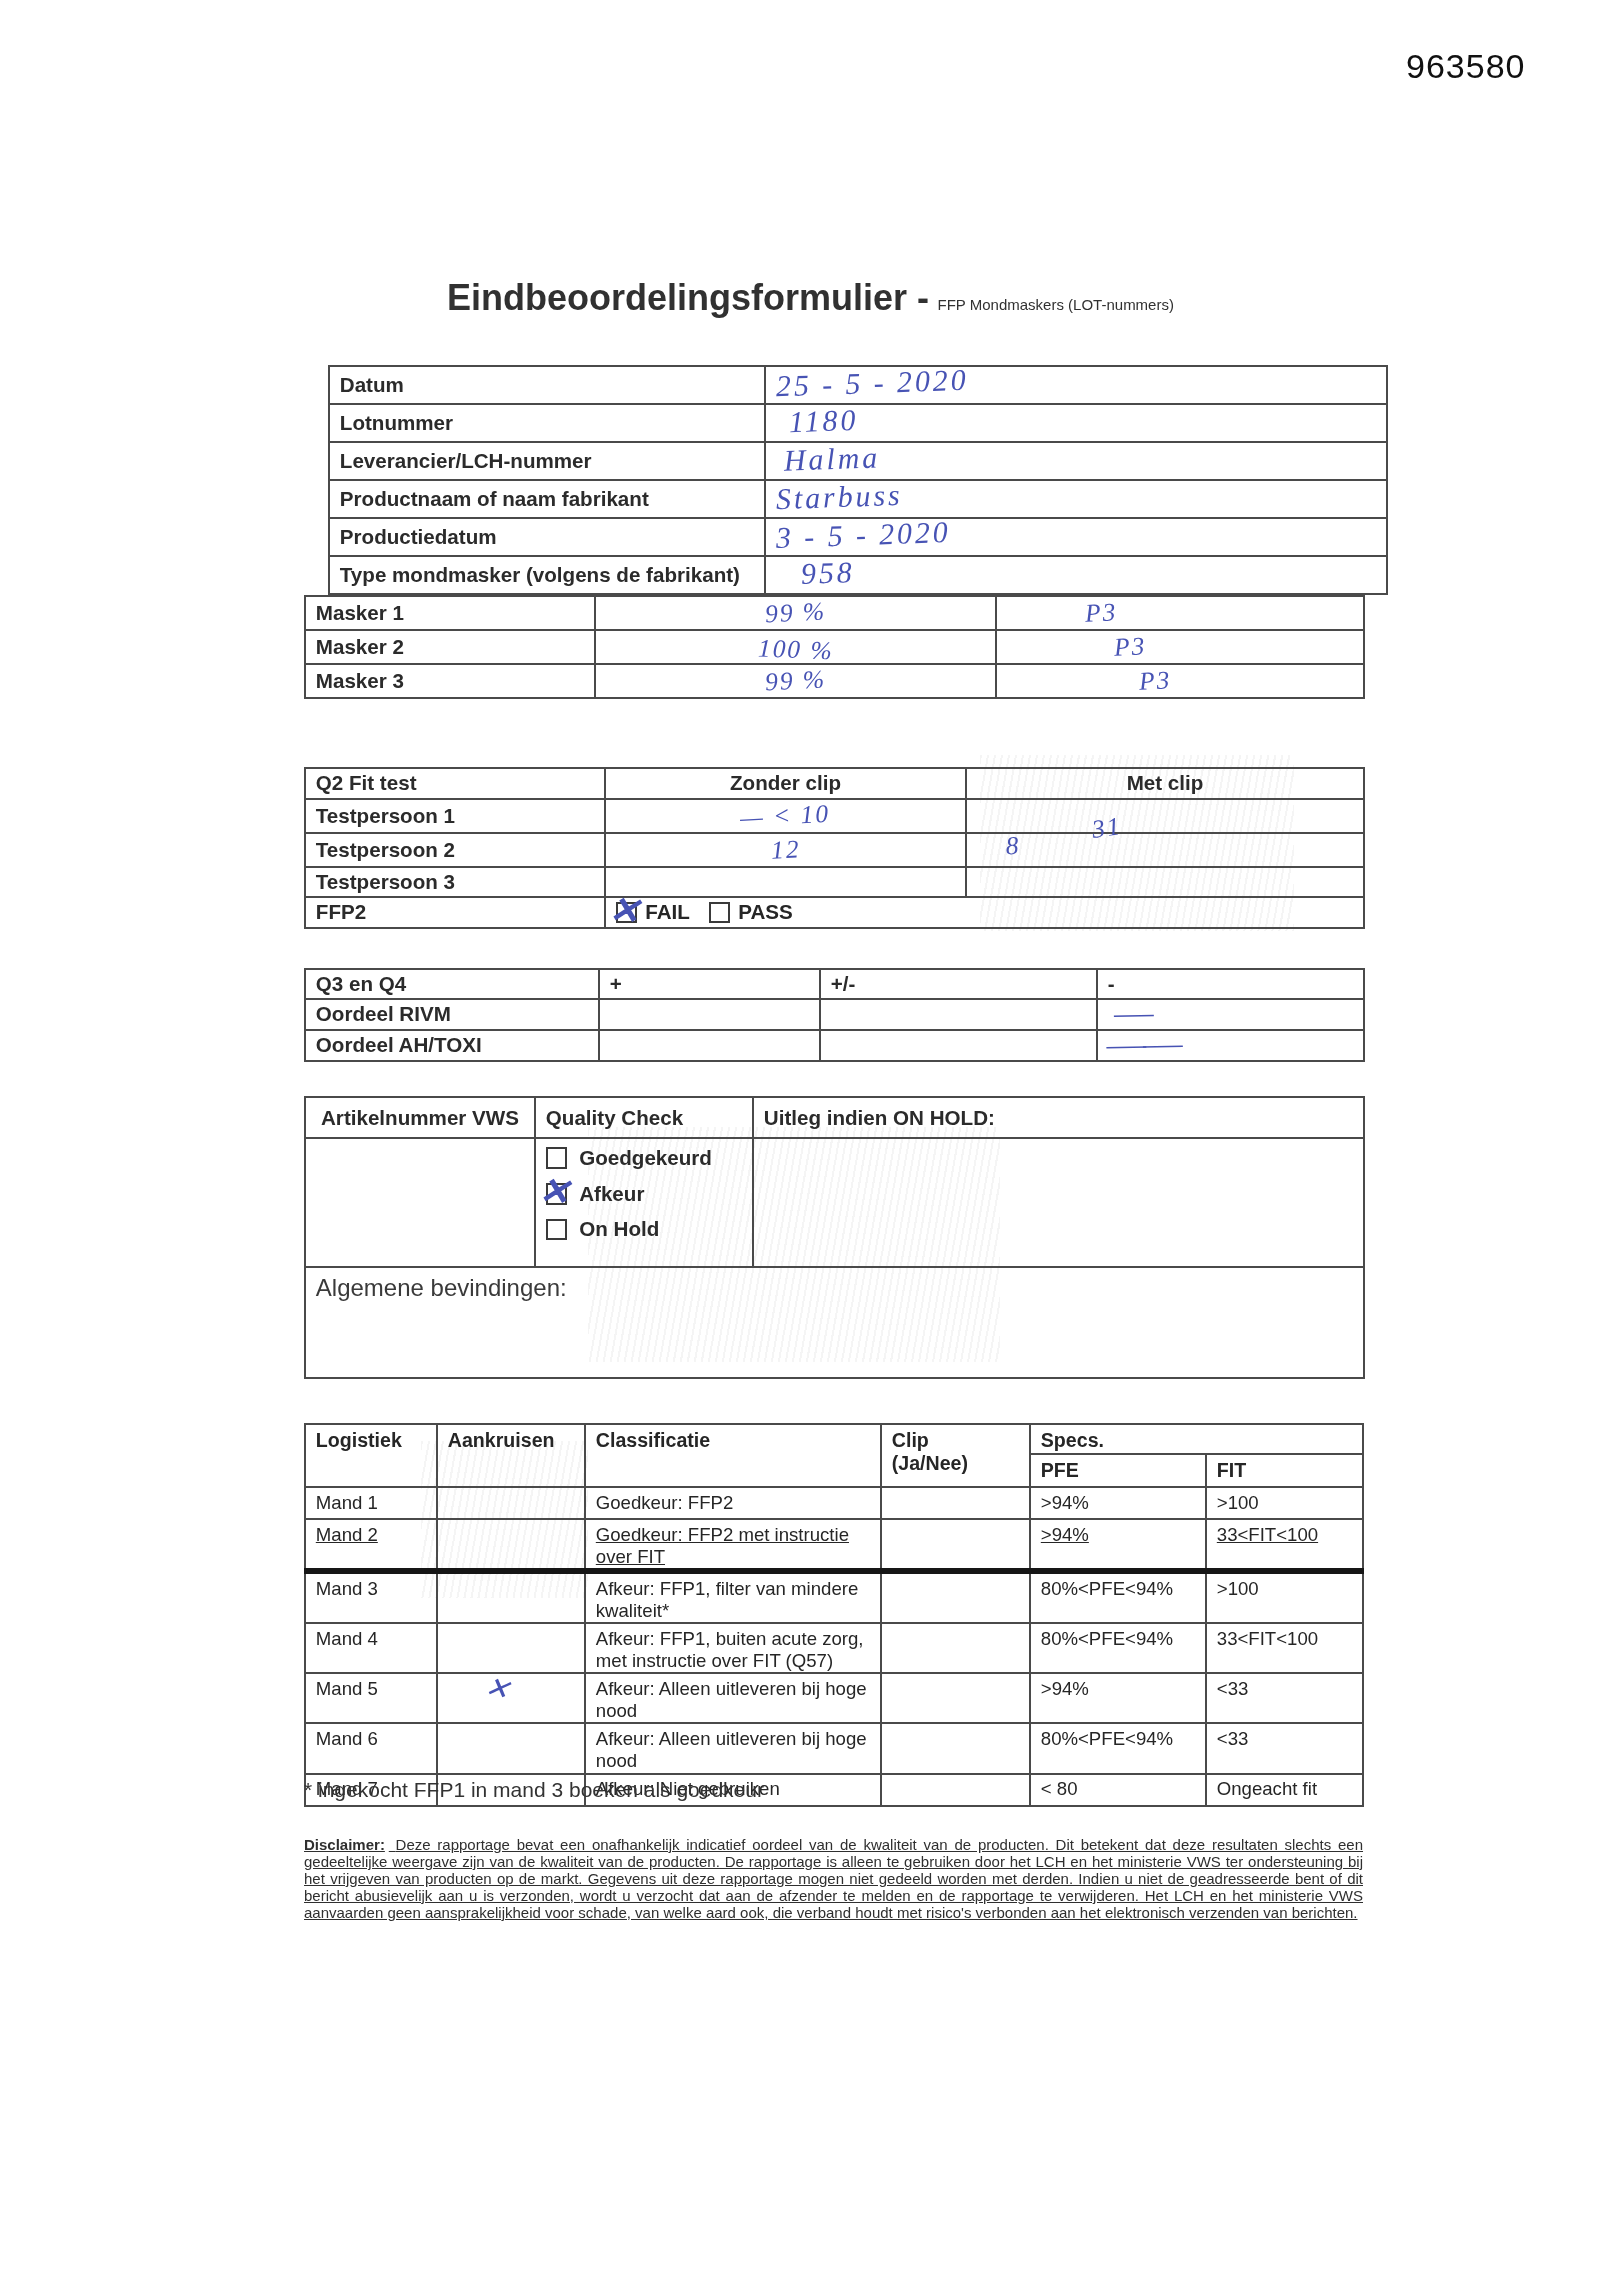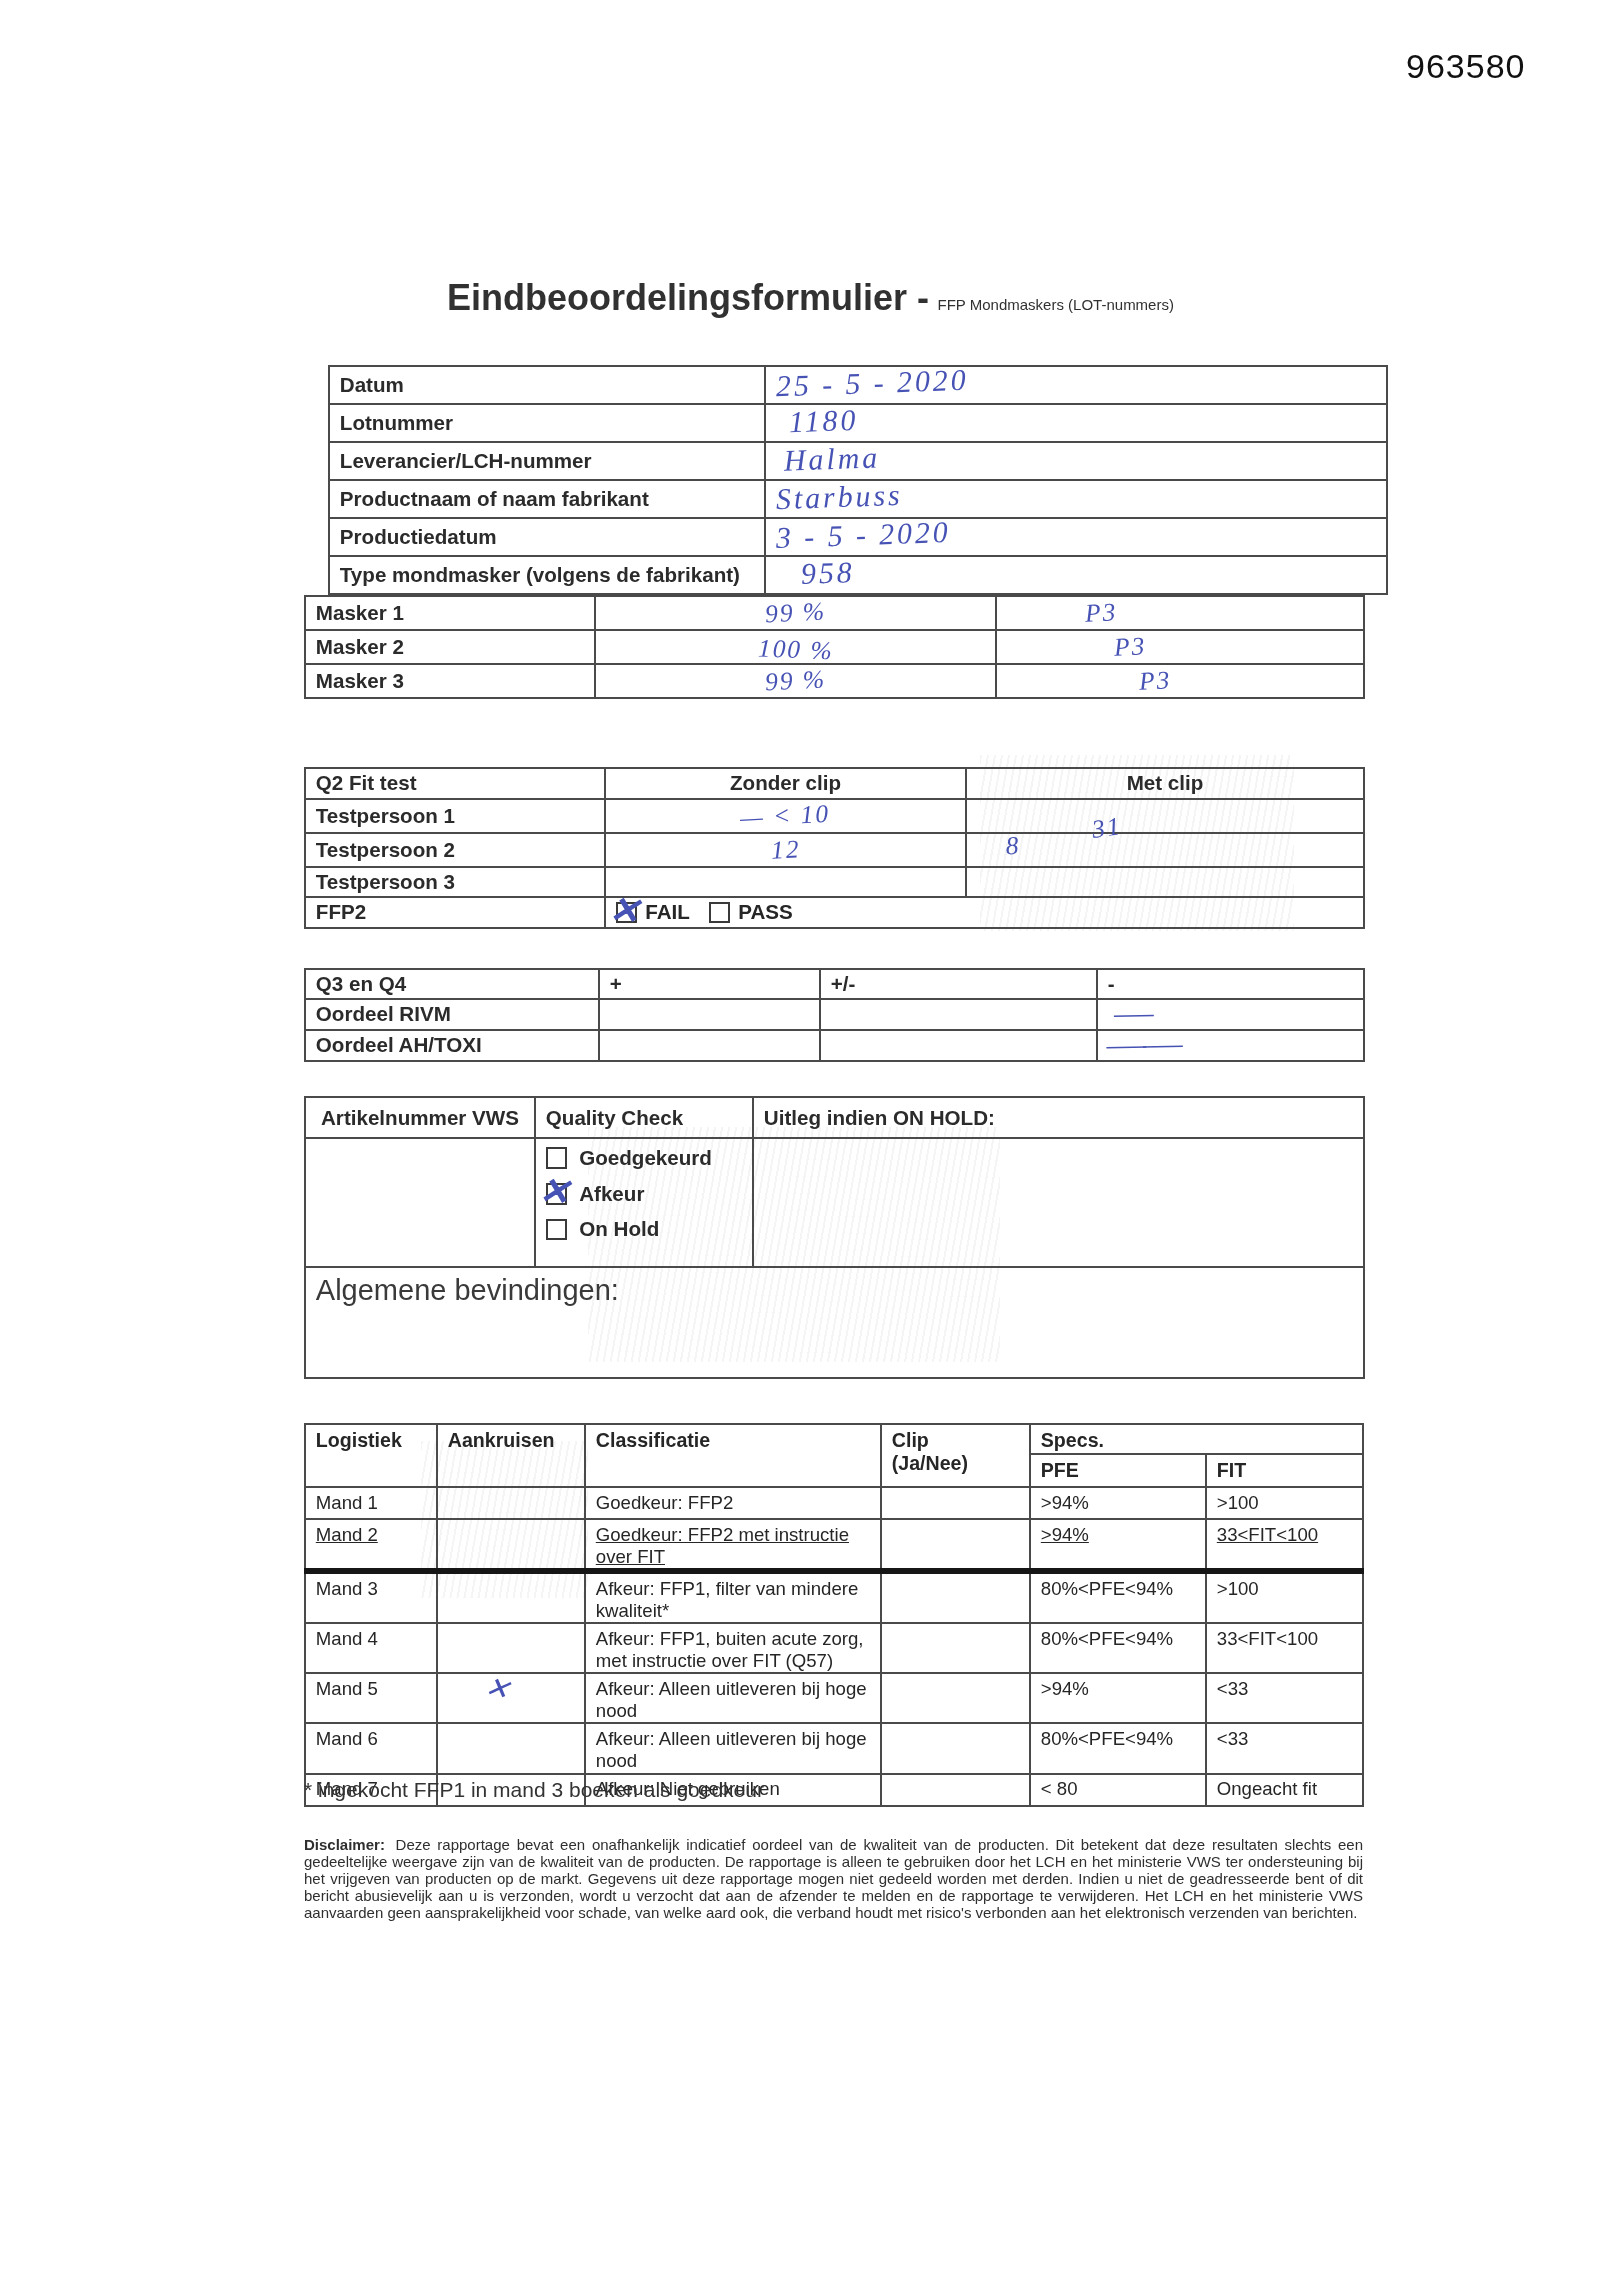--- a/index.html
+++ b/index.html
@@ -61,41 +61,41 @@
   .hw-dash{color:#4753b4;font-size:23.5px;letter-spacing:-2px;display:inline-block;
            transform:scaleX(1.7) translateX(7.8px) rotate(-2deg);}
 
   
   #quality-table{top:1096px;left:304px;width:1059px;}
   #quality-table .qhead td{height:37px;}
   #quality-table .qbody td{height:125px;vertical-align:top;}
   .qcline{margin:5.9px 0 11.8px 0;font-weight:bold;font-size:20.6px;color:#2b2b2b;
           white-space:nowrap;}
   .qcline .cbwrap{margin-right:11.8px;}
-  #quality-table .qbev td{height:102px;vertical-align:top;font-size:29px;
+  #quality-table .qbev td{height:102px;vertical-align:top;font-size:24px;
           color:#3a3a3a;padding-top:5.9px;}
 
   
   #log-table{top:1423px;left:304px;width:1059px;}
   #log-table th{font-weight:bold;font-size:19.6px;text-align:left;vertical-align:top;
                 padding-top:3.9px;}
   #log-table td{font-size:18.6px;vertical-align:top;padding-top:3.9px;line-height:21.6px;}
   #log-table tr.h1 th{height:23.5px;border-radius:12px;}
   #log-table tr.h2 th{height:25.5px;}
   #log-table tr.r1 td{height:25.5px;}
   #log-table tr.r2 td{height:43px;}
   #log-table tr.sep td{border-bottom:6.9px solid #161616;text-decoration:underline;}
   .mand-mark{color:#4753b4;font-size:29px;font-family:"Liberation Serif",serif;
              font-style:italic;display:inline-block;transform:rotate(14deg);
              margin-left:37px;}
 
   .footnote{position:absolute;top:1778px;left:304px;font-size:21px;color:#333;}
 
   .disclaimer{position:absolute;top:1821px;left:304px;width:1059px;
-              font-size:15px;line-height:17px;text-align:justify;color:#2f2f2f;}
+              font-size:15px;line-height:17px;text-align:justify;color:#2f2f2f;text-decoration:underline;}
   .disclaimer .lead{font-weight:bold;margin-right:3.9px;}
 </style>
 </head>
 <body>
 
 <div class="page">
 
   <div class="artifact" style="left:980px;top:755px;width:314px;height:176px;"></div>
   <div class="artifact" style="left:588px;top:1127px;width:412px;height:235px;"></div>
   <div class="artifact" style="left:421px;top:1441px;width:167px;height:157px;"></div>

